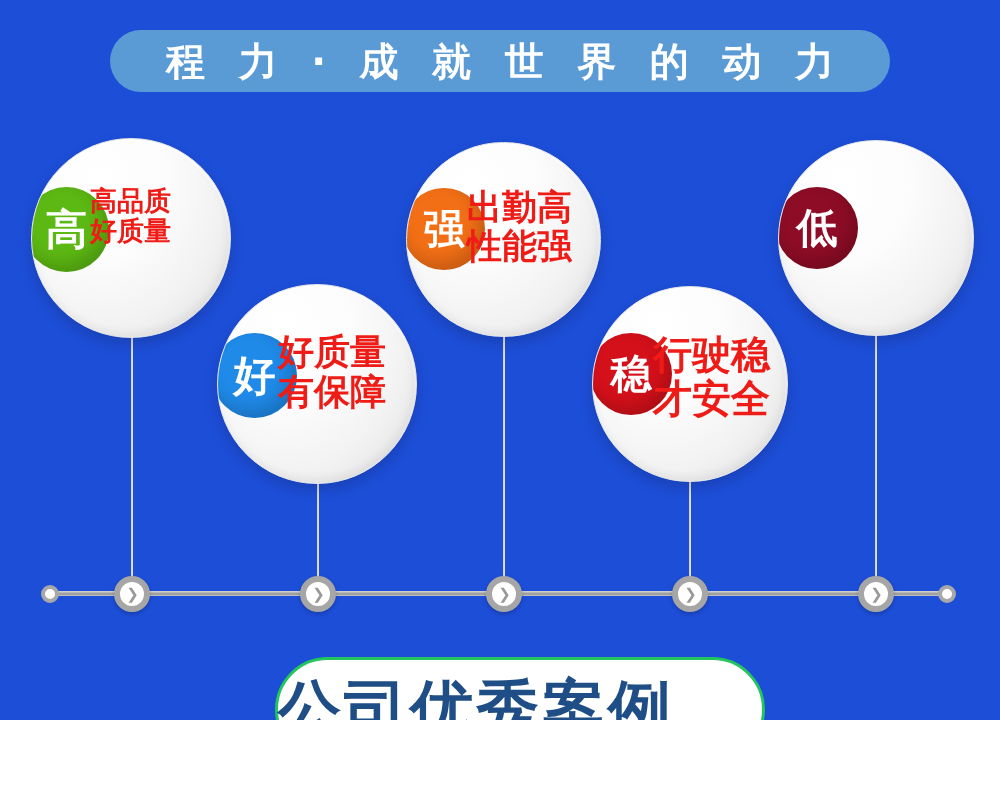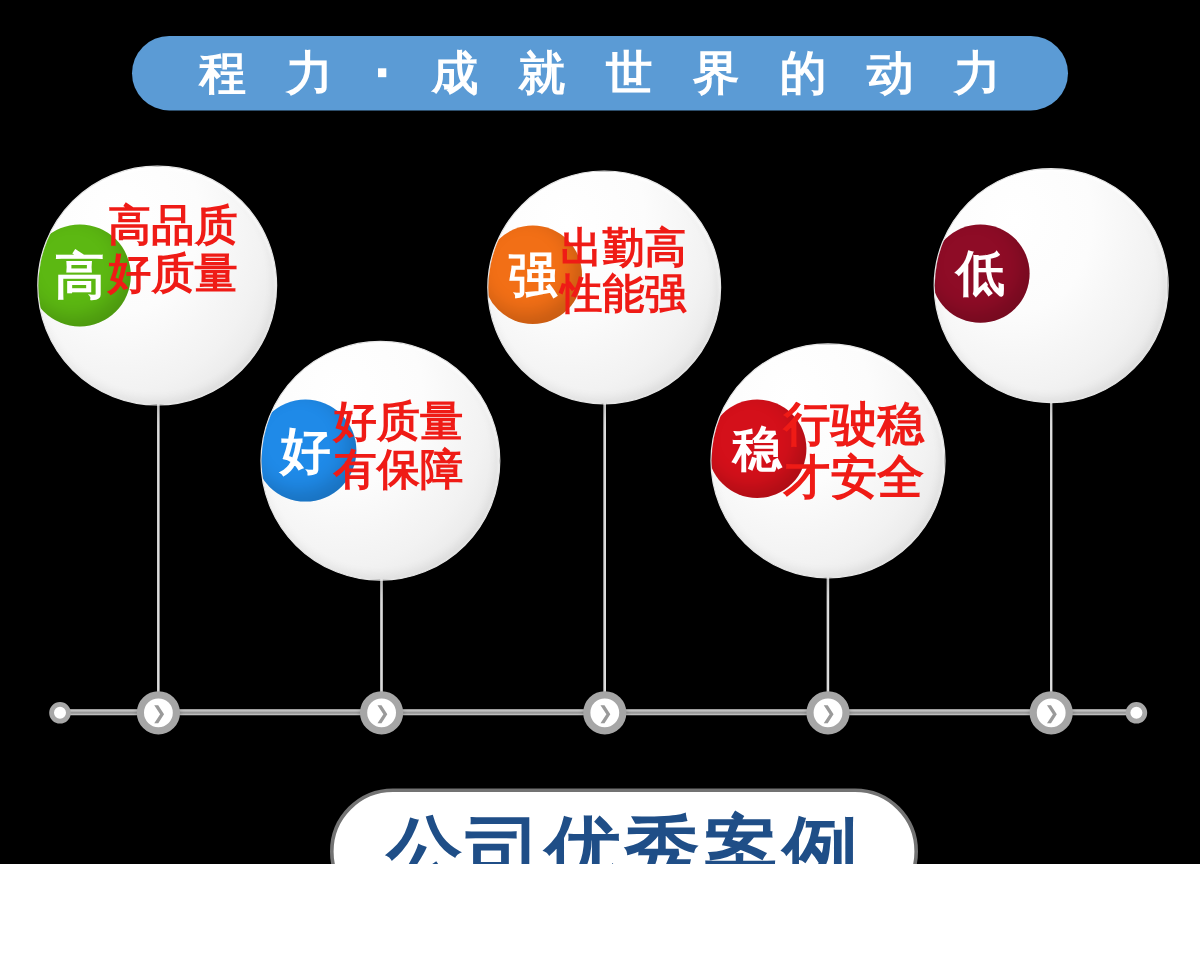--- a/index.html
+++ b/index.html
@@ -7,21 +7,21 @@
     padding: 0;
     background: #ffffff;
   }
   body {
     font-family: "DejaVu Sans", "Liberation Sans", sans-serif;
   }
   #canvas {
     position: relative;
     width: 1000px;
     height: 720px;
-    background: #000000;
+    background: #1d4ed8;
     overflow: hidden;
   }
 
   
   .header-banner {
     position: absolute;
     left: 110px;
     top: 30px;
     width: 780px;
     height: 62px;
@@ -130,25 +130,24 @@
   }
 
   
   .footer-banner {
     position: absolute;
     left: 275px;
     top: 657px;
     width: 490px;
     height: 105px;
     border-radius: 53px;
-    border: 3px solid #737373;
-    background: #ffffff;
-    display: flex;
-    align-items: center;
-    justify-content: center;
+    border: 3px solid #22c55e;
+    background: #ffffff;
+    display: flex;
+    align-items: center;
     box-sizing: border-box;
     text-decoration: underline;
   }
   .footer-banner .title {
     color: #1f4e87;
     font-size: 63px;
     font-weight: bold;
     letter-spacing: 3px;
     line-height: 1;
     white-space: nowrap;
@@ -167,21 +166,21 @@
   <div class="stem" style="left:317px; top:476px; height:116px;"></div>
   <div class="stem" style="left:503px; top:330px; height:262px;"></div>
   <div class="stem" style="left:689px; top:476px; height:116px;"></div>
   <div class="stem" style="left:875px; top:330px; height:262px;"></div>
 
   <div class="bubble" style="left:31px; top:138px; width:200px; height:200px;">
     <div class="bubble-inner">
       <div class="badge" style="left:-8px; top:48px; width:85px; height:85px; font-size:42px; background:#5cb812;">
         <span>高</span>
       </div>
-      <div class="bubble-lines" style="left:58px; top:30px; font-size:36px;">
+      <div class="bubble-lines" style="left:58px; top:47px; font-size:27px;">
         <span class="ln">高品质</span>
         <span class="ln">好质量</span>
       </div>
     </div>
   </div>
 
   <div class="bubble" style="left:217px; top:284px; width:200px; height:200px;">
     <div class="bubble-inner">
       <div class="badge" style="left:-6px; top:48px; width:85px; height:85px; font-size:42px; background:#1f8ae8;">
         <span>好</span>

